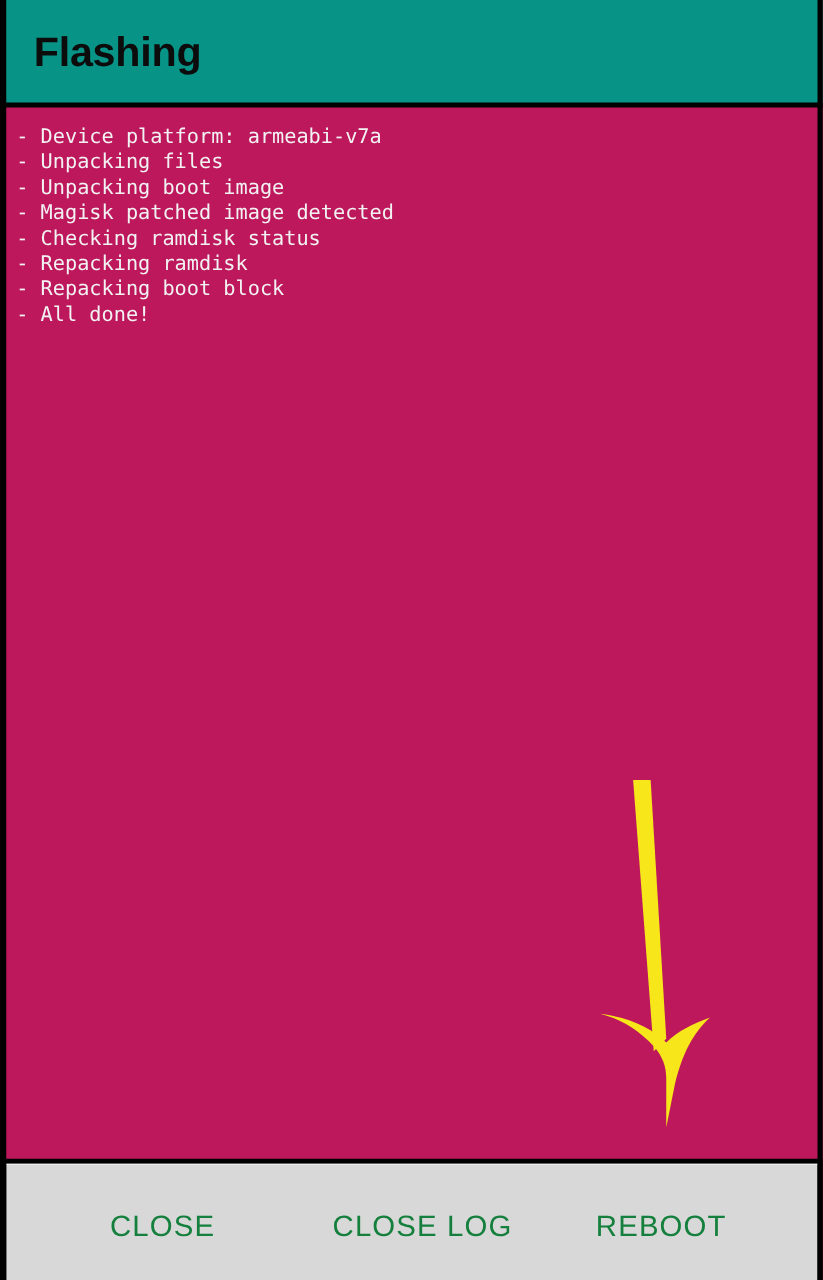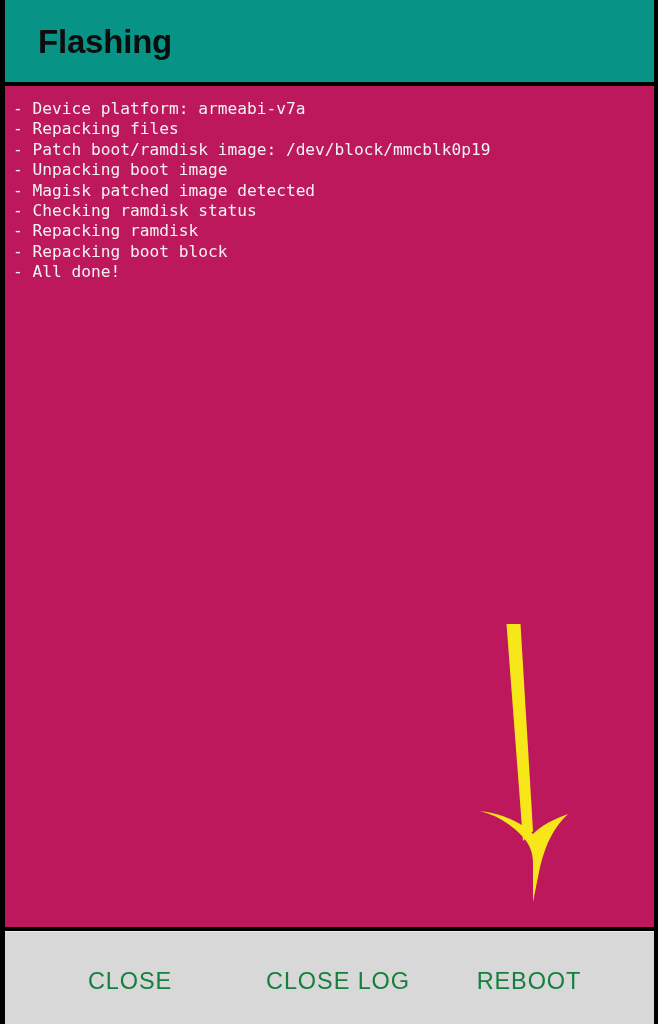--- a/index.html
+++ b/index.html
@@ -26,21 +26,21 @@
     left: 0;
     top: 0;
     width: 658px;
     height: 82px;
     background: #079487;
     display: flex;
     align-items: center;
   }
 
   #app-bar-title {
-    margin-left: 38px;
+    margin-left: 27px;
     font-size: 33px;
     font-weight: 700;
     color: #0c0c0c;
     letter-spacing: -0.2px;
     line-height: 1;
   }
 
   
   #console {
     position: absolute;
@@ -123,22 +123,21 @@
 <body>
 
 <div id="screen">
 
   <div id="app-bar">
     <div id="app-bar-title">Flashing</div>
   </div>
 
   <div id="console">
     <div class="log-line">- Device platform: armeabi-v7a</div>
-    <div class="log-line">- Repacking files</div>
-    <div class="log-line">- Patch boot/ramdisk image: /dev/block/mmcblk0p19</div>
+    <div class="log-line">- Unpacking files</div>
     <div class="log-line">- Unpacking boot image</div>
     <div class="log-line">- Magisk patched image detected</div>
     <div class="log-line">- Checking ramdisk status</div>
     <div class="log-line">- Repacking ramdisk</div>
     <div class="log-line">- Repacking boot block</div>
     <div class="log-line">- All done!</div>
   </div>
 
   <svg id="annotation-arrow" viewBox="0 0 120 300">
 

